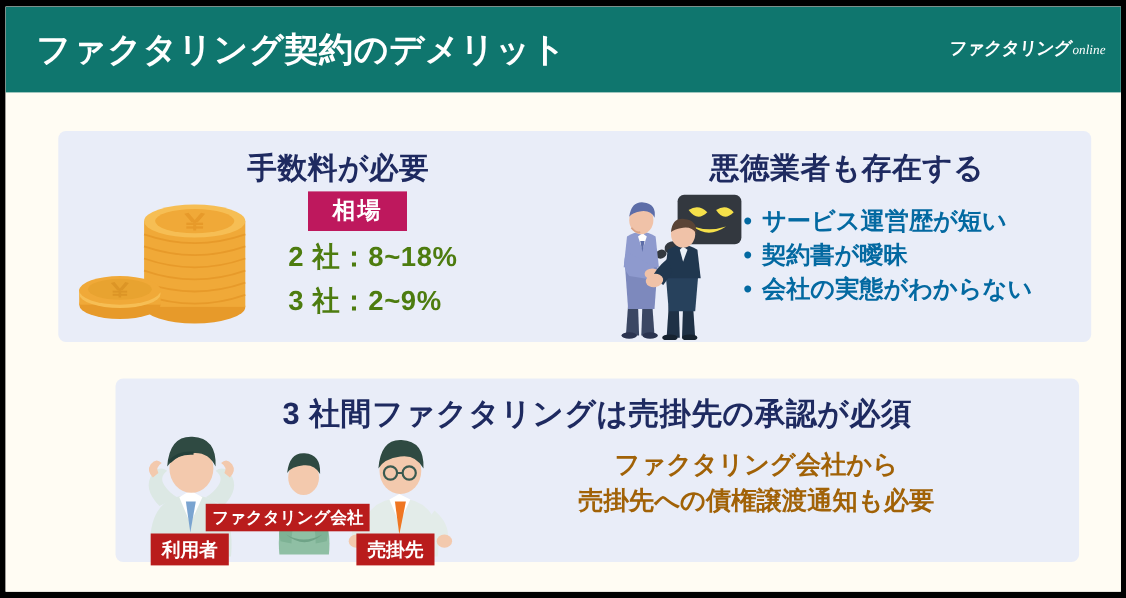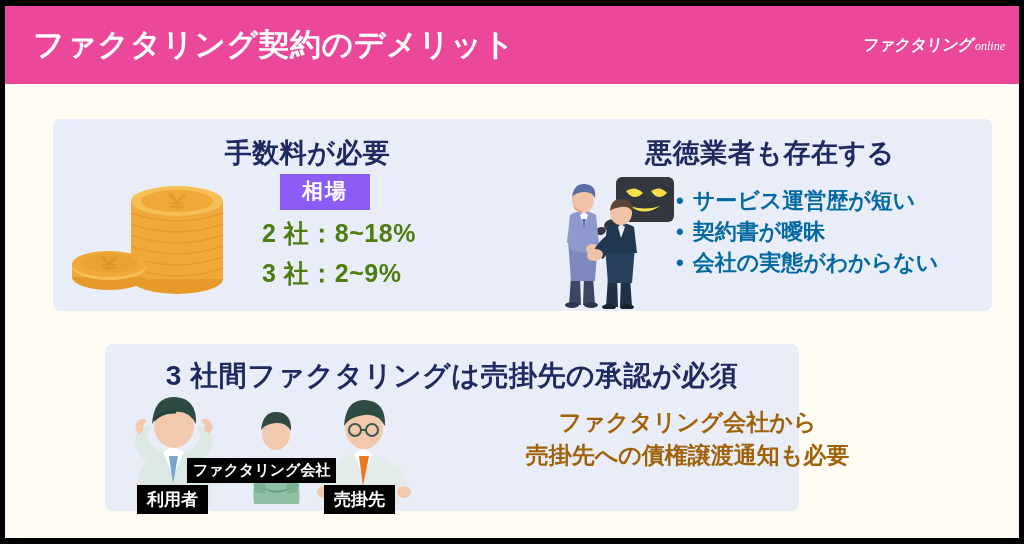--- a/index.html
+++ b/index.html
@@ -29,21 +29,21 @@
     height: 532px;
     background: #fffcf3;
   }
 
   
   .header {
     position: absolute;
     left: 0; top: 0;
     width: 1014px;
     height: 78px;
-    background: #ec4899;
+    background: #0f766e;
   }
   .header-title {
     position: absolute;
     left: 28px;
     top: 50%;
     transform: translateY(-50%);
     color: #ffffff;
     font-size: 31px;
     font-weight: bold;
     letter-spacing: 0.5px;
@@ -73,21 +73,21 @@
   }
 
   
   .card {
     position: absolute;
     background: #e9edf8;
     border-radius: 7px;
   }
   #card-fee   { left: 48px;  top: 113px; width: 509px; height: 192px; }
   #card-bad   { left: 543px; top: 113px; width: 444px; height: 192px; }
-  #card-three { left: 100px; top: 338px; width: 694px; height: 167px; }
+  #card-three { left: 100px; top: 338px; width: 876px; height: 167px; }
 
   .card-title {
     position: absolute;
     width: 100%;
     text-align: center;
     color: #1e2a60;
     font-weight: bold;
     white-space: nowrap;
     letter-spacing: 0.5px;
   }
@@ -104,21 +104,21 @@
     height: 130px;
   }
   .fee-right {
     position: absolute;
     left: 205px;
     top: 55px;
     width: 230px;
   }
   .badge {
     display: inline-block;
-    background: #8b5cf6;
+    background: #be185d;
     color: #ffffff;
     font-weight: bold;
     font-size: 21px;
     padding: 3px 22px 5px 22px;
     letter-spacing: 2px;
     margin-left: 22px;
   }
   .rate-line {
     color: #4d7c0f;
     font-weight: bold;
@@ -172,21 +172,21 @@
     width: 455px;
     text-align: center;
     color: #a16207;
     font-weight: bold;
     font-size: 23px;
     line-height: 1.45;
     white-space: nowrap;
   }
   .tag {
     position: absolute;
-    background: #000000;
+    background: #b91c1c;
     color: #ffffff;
     font-weight: bold;
     white-space: nowrap;
     text-align: center;
   }
   #tag-company { font-size: 15px; padding: 3px 6px; }
   #tag-user    { font-size: 17px; padding: 3px 10px; }
   #tag-payer   { font-size: 17px; padding: 3px 10px; }
 </style>
 </head>

